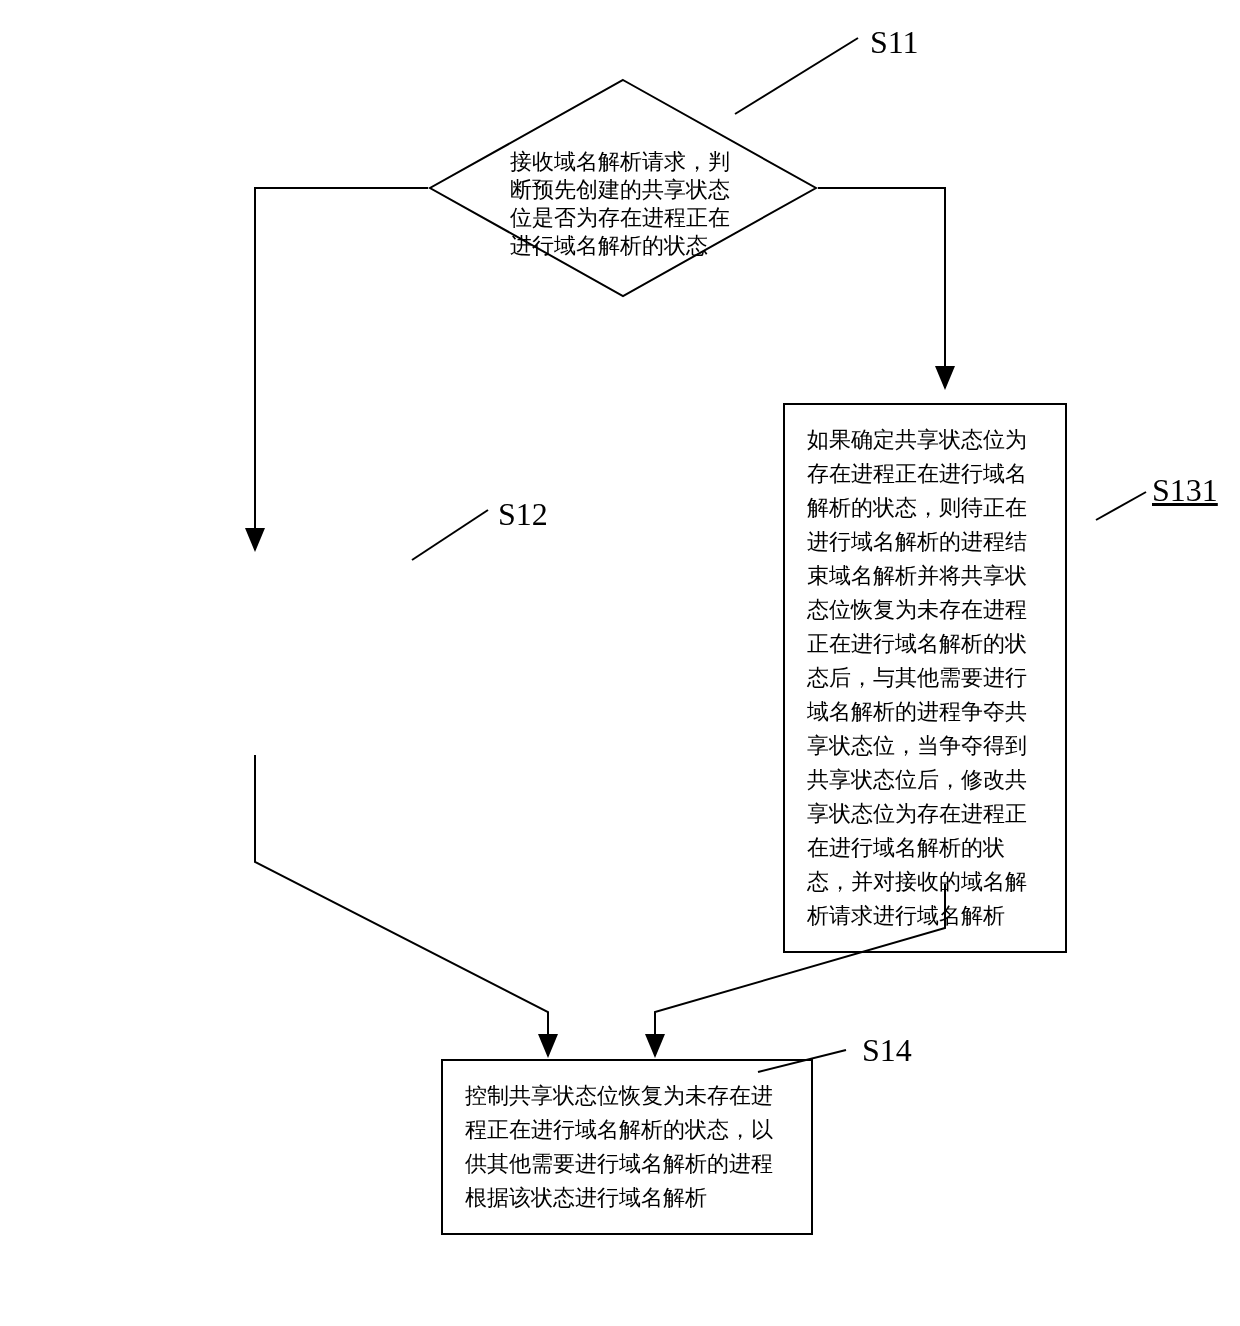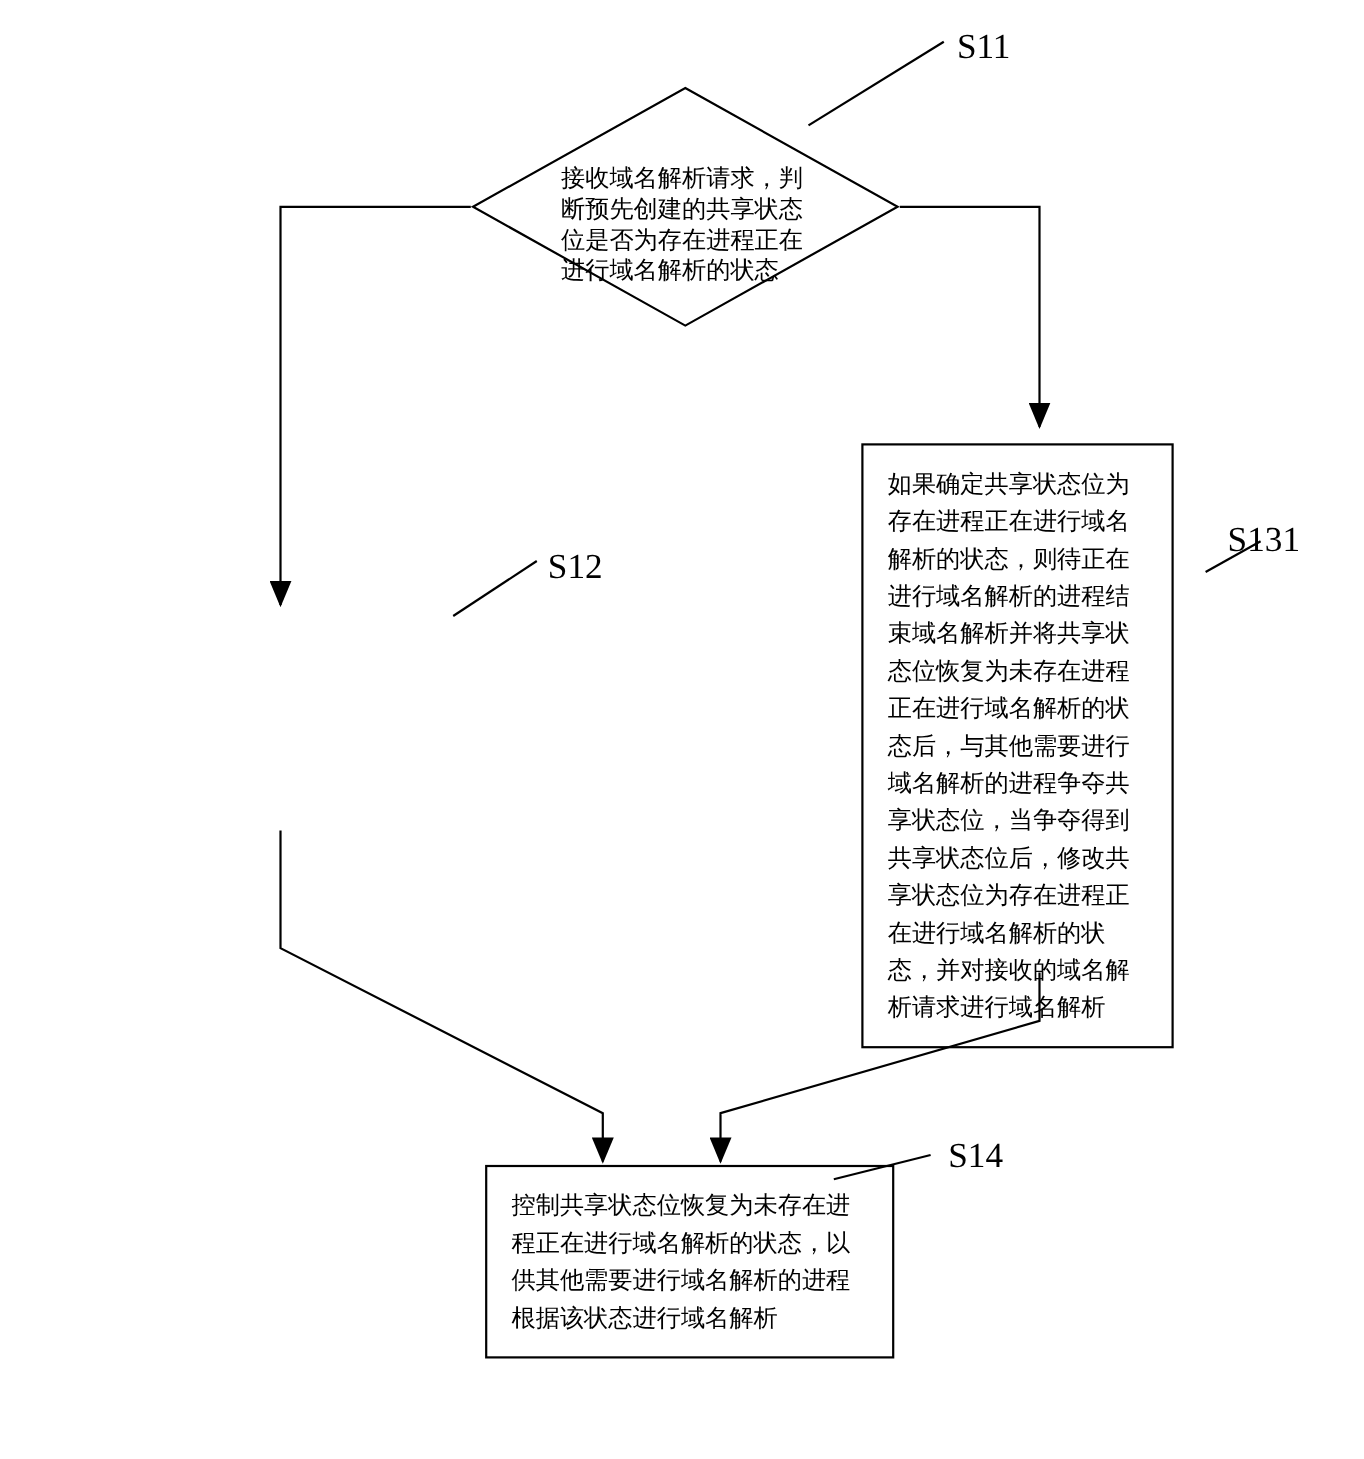--- a/index.html
+++ b/index.html
@@ -69,21 +69,21 @@
     <div class="text">接收域名解析请求，判断预先创建的共享状态位是否为存在进程正在进行域名解析的状态</div>
   </div>
 
 
   <div class="box" style="left:783px; top:390px; width:284px;margin-top:13px;">如果确定共享状态位为存在进程正在进行域名解析的状态，则待正在进行域名解析的进程结束域名解析并将共享状态位恢复为未存在进程正在进行域名解析的状态后，与其他需要进行域名解析的进程争夺共享状态位，当争夺得到共享状态位后，修改共享状态位为存在进程正在进行域名解析的状态，并对接收的域名解析请求进行域名解析</div>
 
   <div class="box" style="left:441px; top:1059px; width:372px;">控制共享状态位恢复为未存在进程正在进行域名解析的状态，以供其他需要进行域名解析的进程根据该状态进行域名解析</div>
 
   <div class="label" style="left:870px; top:24px;">S11</div>
   <div class="label" style="left:498px; top:496px;">S12</div>
-  <div class="label" style="left:1116px; top:472px;">S131</div>
+  <div class="label" style="left:1152px; top:472px;text-decoration:underline;">S131</div>
   <div class="label" style="left:862px; top:1032px;">S14</div>
 
   <svg class="arrows" viewBox="0 0 1240 1326">
     <defs>
       <marker id="arrowhead" markerWidth="12" markerHeight="10" refX="11" refY="5" orient="auto">
         <path d="M0 0 L12 5 L0 10 Z" fill="#000"></path>
       </marker>
     </defs>
 
     <line x1="858" y1="38" x2="735" y2="114" stroke="#000" stroke-width="2"></line>

